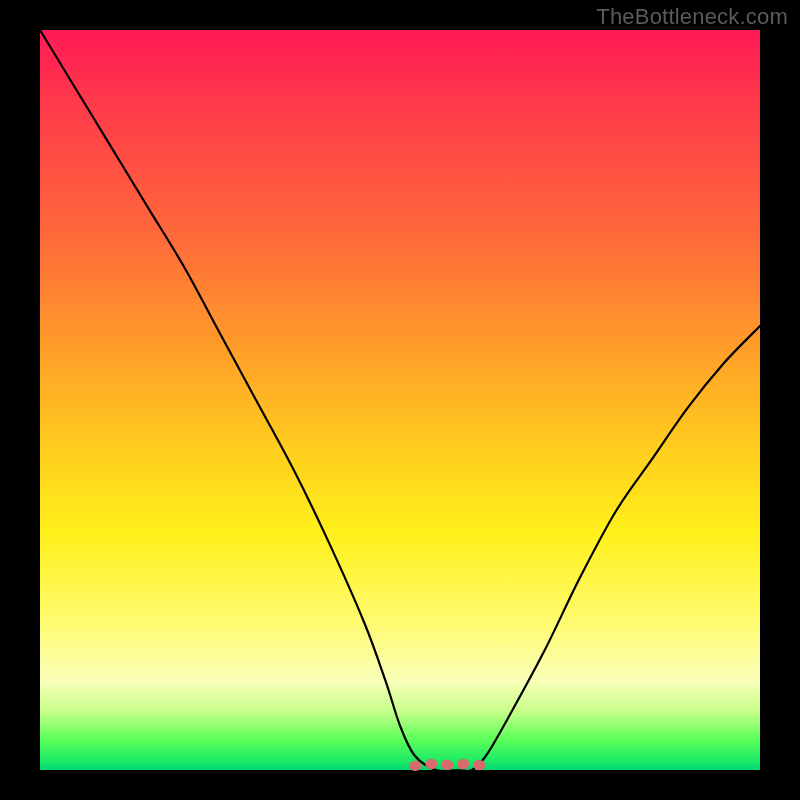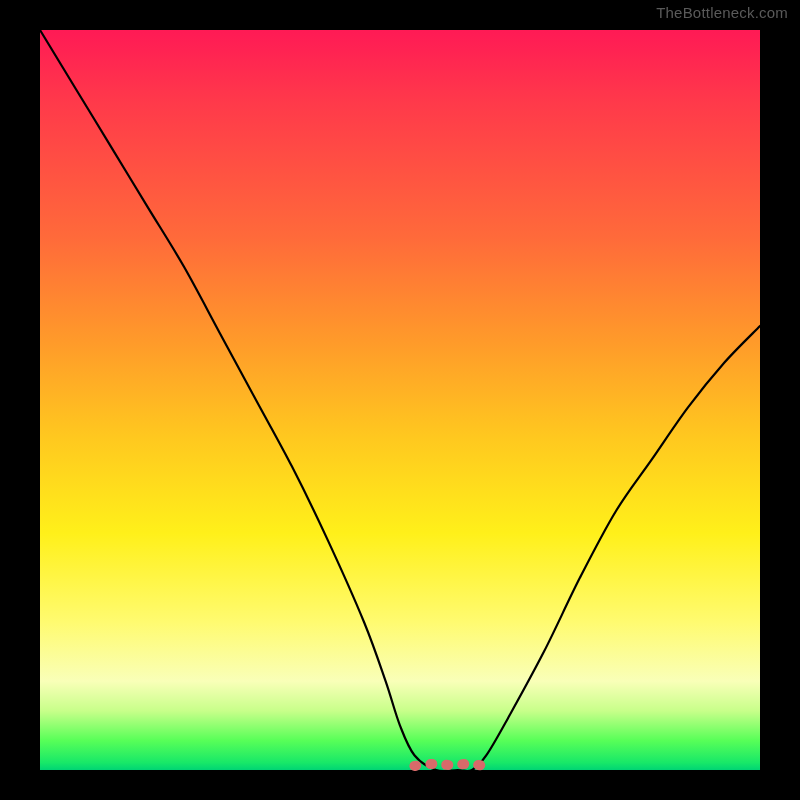--- a/index.html
+++ b/index.html
@@ -46,21 +46,21 @@
     top: 0;
     width: 100%;
     height: 100%;
     overflow: visible;
   }
   .watermark {
     position: absolute;
     top: 4px;
     right: 12px;
     color: #5a5a5a;
-    font-size: 15px;
+    font-size: 22px;
     font-weight: 500;
     letter-spacing: 0.2px;
     user-select: none;
   }
 </style>
 </head>
 <body>
 
 <div class="frame">
 

